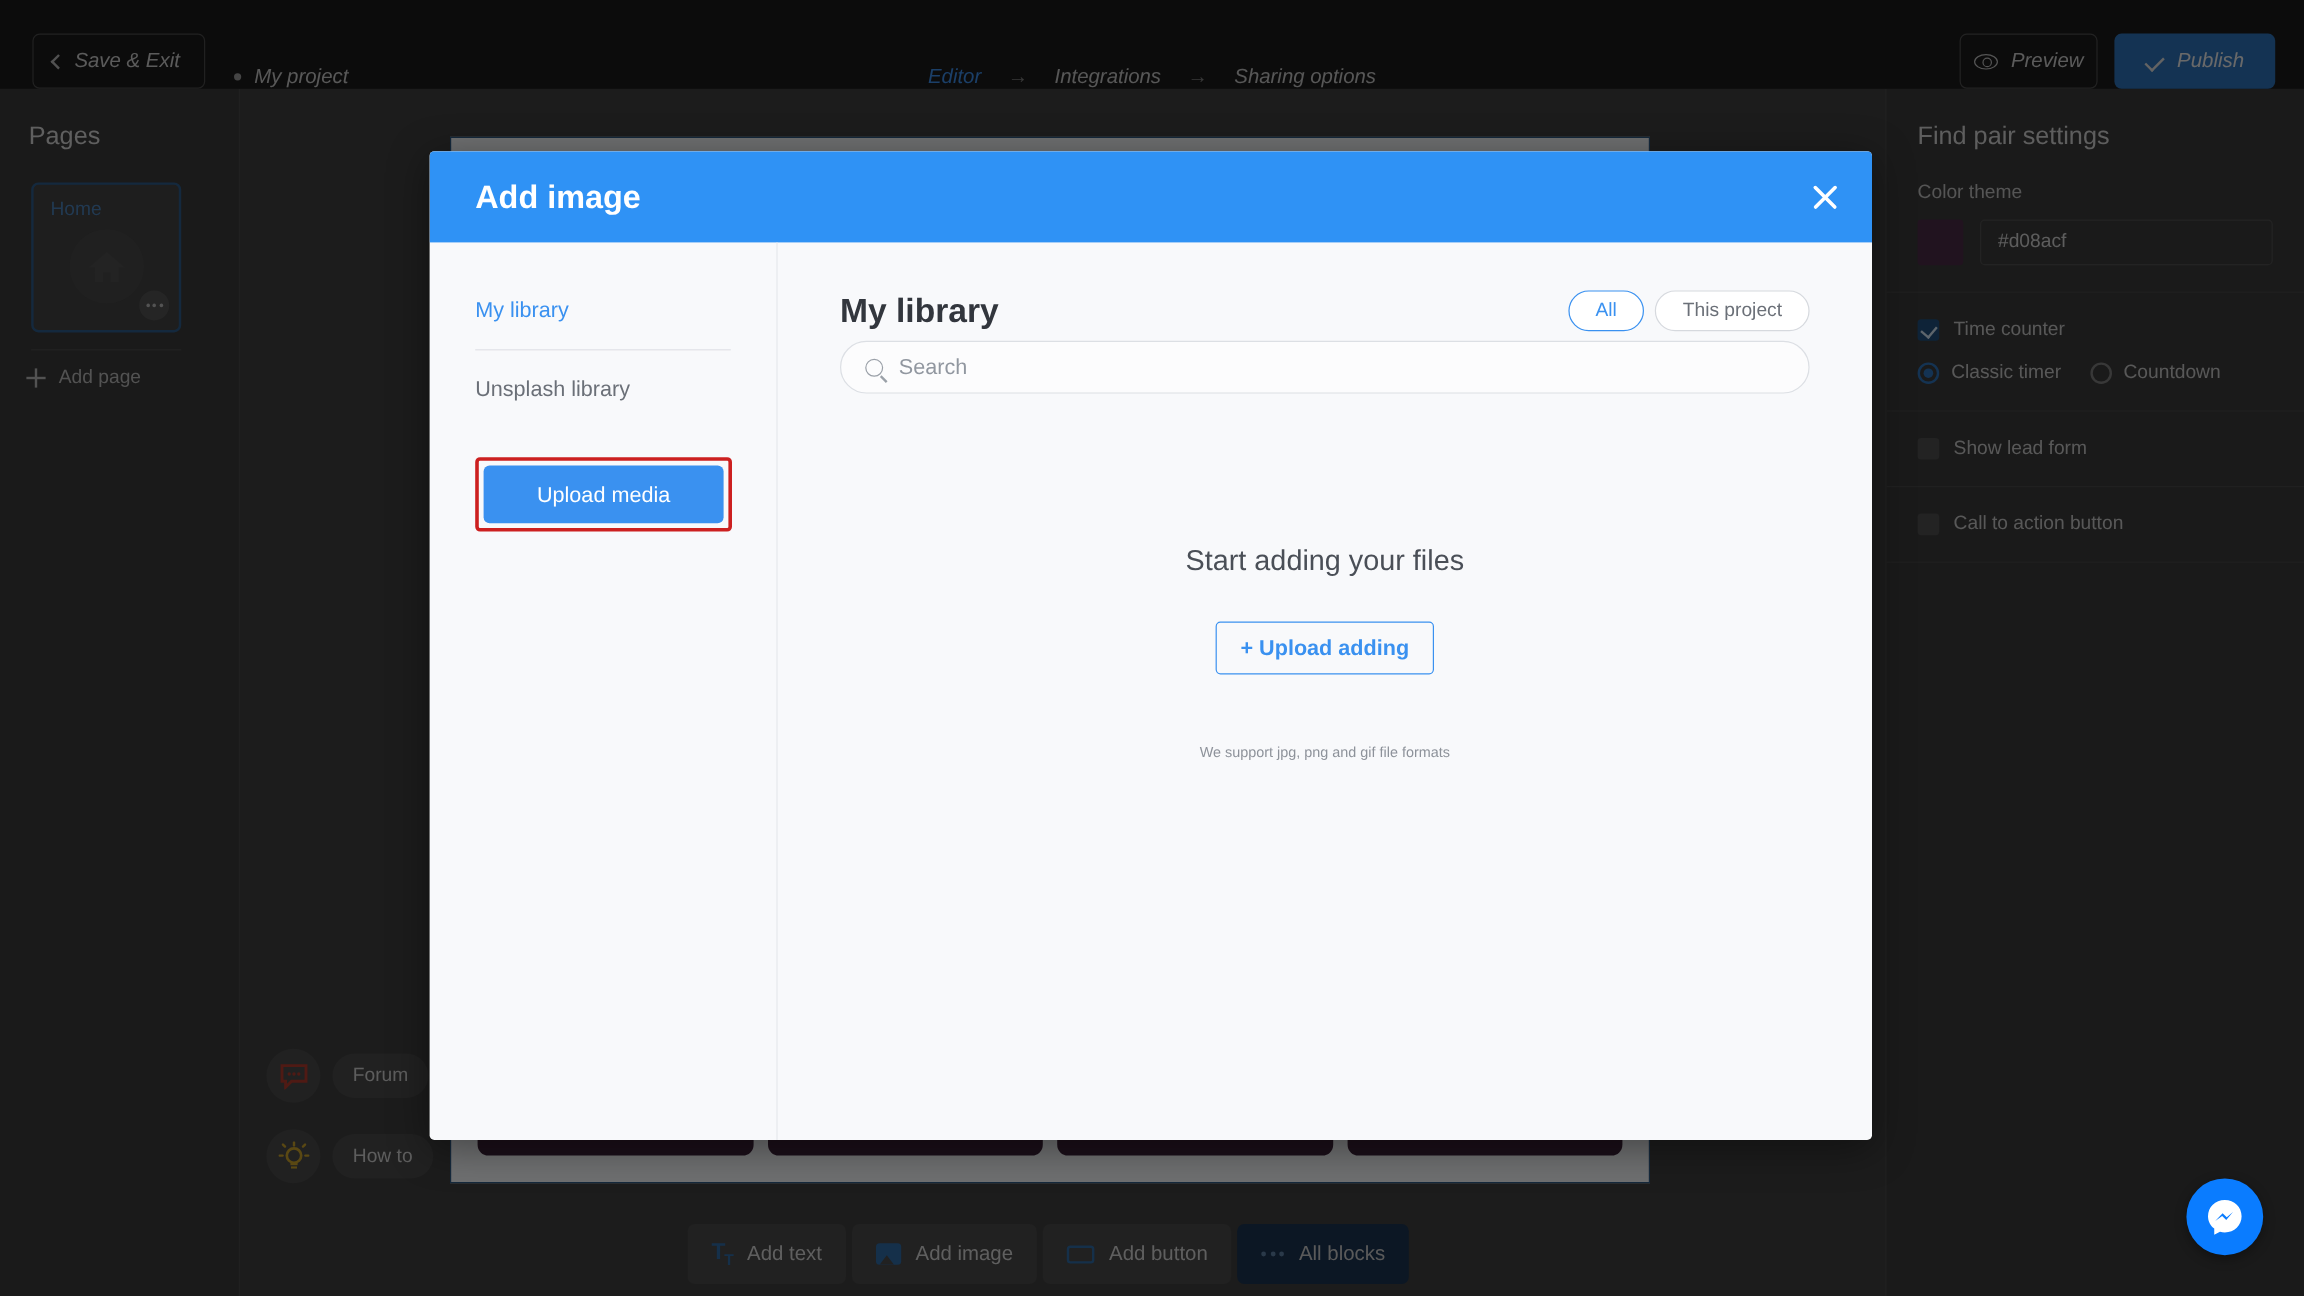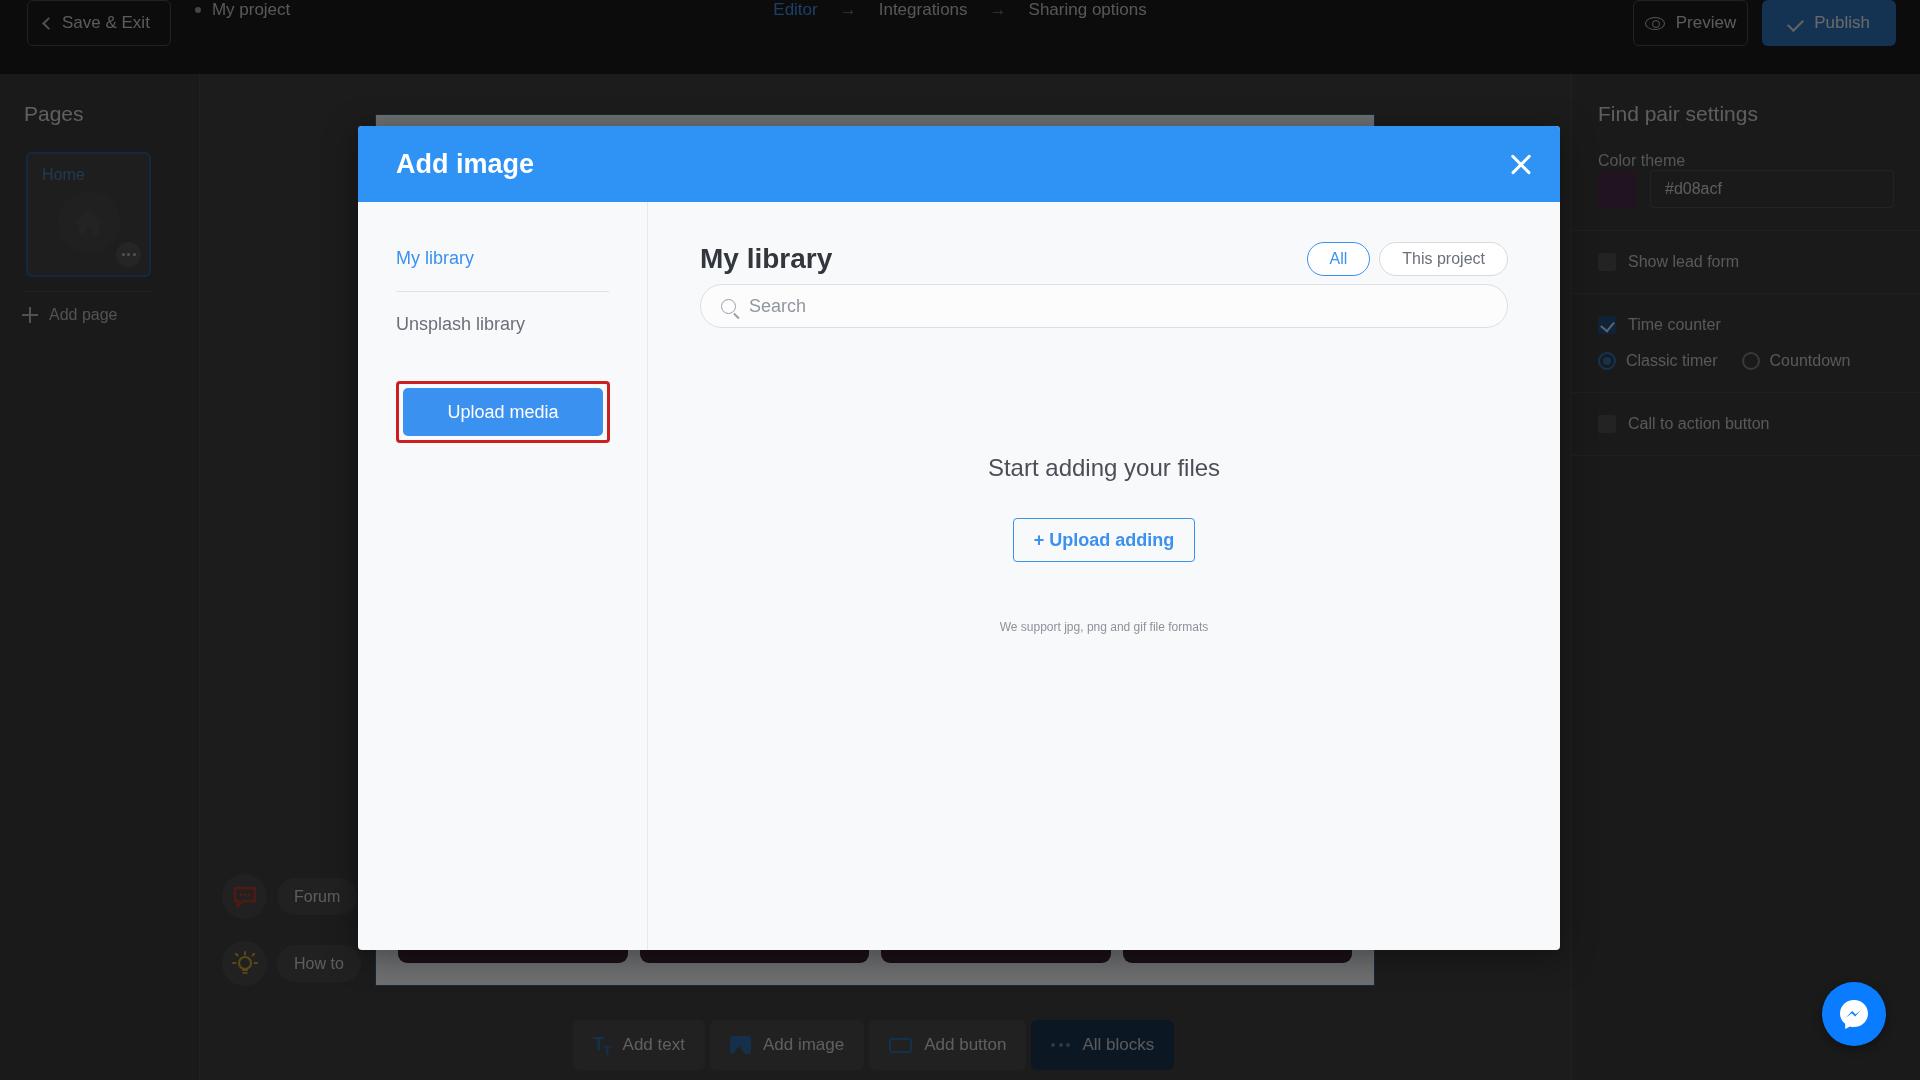--- a/index.html
+++ b/index.html
@@ -6,22 +6,23 @@
   html, body {
     width: 1920px; height: 1080px;
     font-family: "Liberation Sans", sans-serif;
     background: #3b3b3b; overflow: hidden;
   }
   #app { position: relative; width: 1920px; height: 1080px; background: #3f3f3f; }
 
   
   .topbar {
     position: absolute; top: 0; left: 0; width: 1920px; height: 74px;
-    background: #1c1c1c; display: flex; align-items: flex-start;
+    background: #1c1c1c; display: flex; align-items: flex-end;
     z-index: 5;
+    font-style: italic;
   }
   .save-exit {
     margin-left: 27px; height: 46px; padding: 0 20px 0 12px;
     border: 1px solid #4a4a4a; border-radius: 6px;
     display: flex; align-items: center; gap: 9px;
     color: #c9c9c9; font-size: 17px; background: transparent;
   }
   .chev-left { width: 9px; height: 9px; border-left: 2px solid #b4b4b4; border-bottom: 2px solid #b4b4b4; transform: rotate(45deg); margin-left: 4px;}
   .proj-name { margin-left: 24px; display: flex; align-items: center; gap: 11px; color: #c4c4c4; font-size: 17px;}
   .dot { width: 6px; height: 6px; border-radius: 50%; background: #9a9a9a; }
@@ -115,21 +116,21 @@
   .ic-dots { display:flex; gap: 3.5px; }
   .ic-dots i { width: 4px; height: 4px; border-radius: 50%; background: #5d7fa3; display:block;}
 
   
   .settings-panel {
     position: absolute; top: 74px; right: 0; width: 349px; height: 1006px;
     background: #3b3b3b; border-left: 1px solid #4a4a4a;
   }
   .sp-title { margin: 28px 0 0 26px; font-size: 21px; color: #d0d0d0; }
   .sp-section { padding: 22px 26px; border-bottom: 1px solid #474747; }
-  .sp-label { font-size: 16px; color: #bdbdbd; }
+  .sp-label { font-size: 16px; color: #bdbdbd; margin-bottom: 13px; }
   .color-row { display: flex; align-items: center; gap: 14px; }
   .swatch { width: 38px; height: 38px; border-radius: 3px; }
   .color-input {
     flex: 1; height: 38px; border: 1px solid #4f4f4f; border-radius: 4px;
     background: transparent; color: #cecece; font-size: 16px; padding-left: 14px;
     display: flex; align-items: center; font-family: "Liberation Sans", sans-serif;
   }
   .opt-row { display: flex; align-items: center; gap: 12px; }
   .cbx { width: 18px; height: 18px; border-radius: 3px; background: #4e4e4e; position: relative;}
   .cbx.checked { background: #1f4f7d; }
@@ -281,34 +282,34 @@
     <div class="sp-title">Find pair settings</div>
     <div class="sp-section" style="padding-top:26px;">
       <div class="sp-label">Color theme</div>
       <div class="color-row">
         <div class="swatch" style="background:#4a2a46;"></div>
         <div class="color-input">#d08acf</div>
       </div>
     </div>
     <div class="sp-section">
       <div class="opt-row">
-        <span class="cbx"></span>
-        <span class="opt-text">Show lead form</span>
-      </div>
-    </div>
-    <div class="sp-section">
-      <div class="opt-row">
         <span class="cbx checked"></span>
         <span class="opt-text">Time counter</span>
       </div>
       <div class="radio-row">
         <span class="rad on"></span>
         <span class="opt-text">Classic timer</span>
         <span class="rad" style="margin-left:14px;"></span>
         <span class="opt-text">Countdown</span>
+      </div>
+    </div>
+    <div class="sp-section">
+      <div class="opt-row">
+        <span class="cbx"></span>
+        <span class="opt-text">Show lead form</span>
       </div>
     </div>
     <div class="sp-section">
       <div class="opt-row">
         <span class="cbx"></span>
         <span class="opt-text">Call to action button</span>
       </div>
     </div>
   </div>
 

